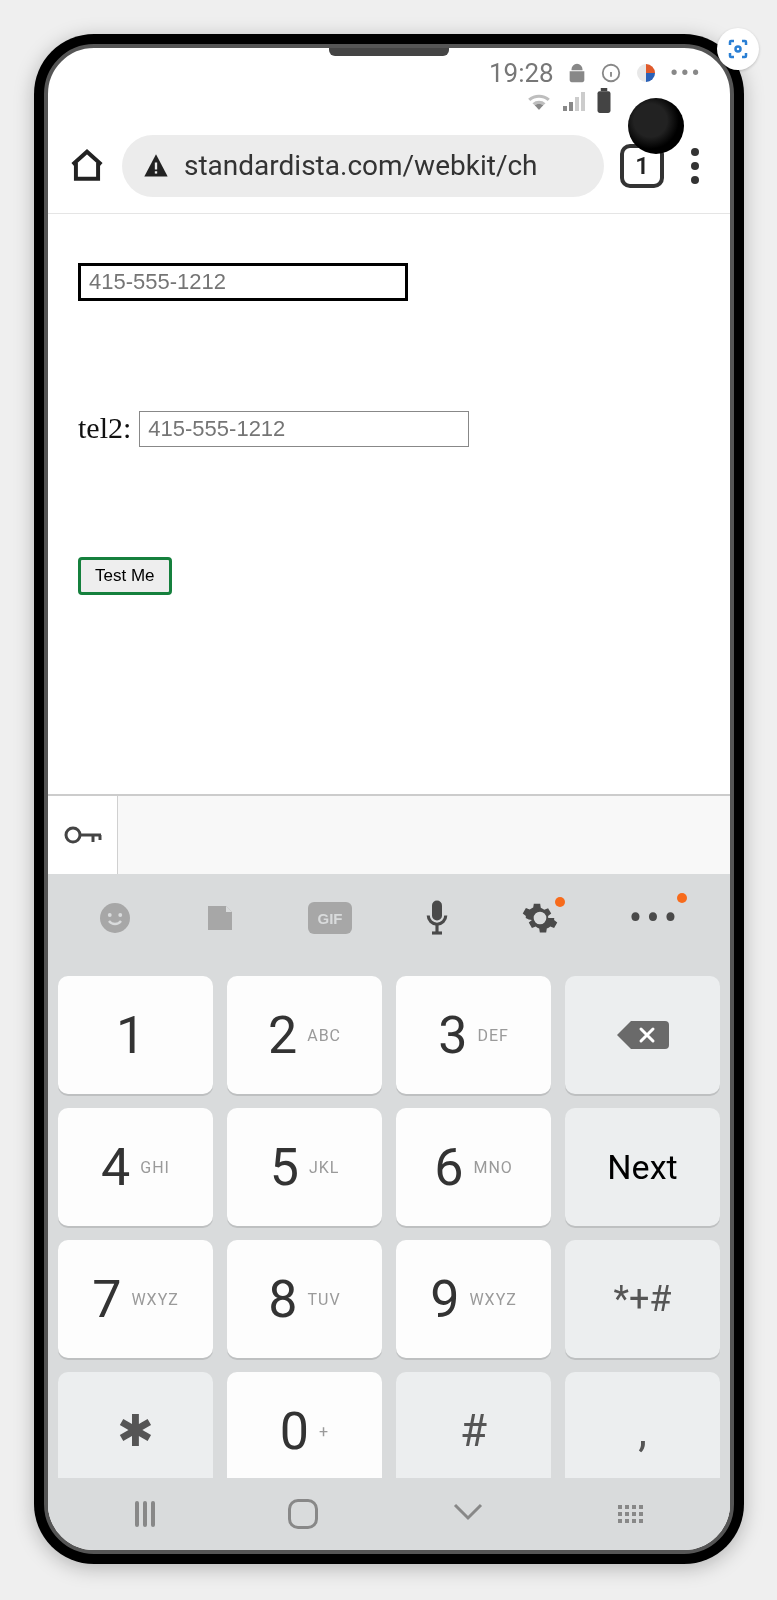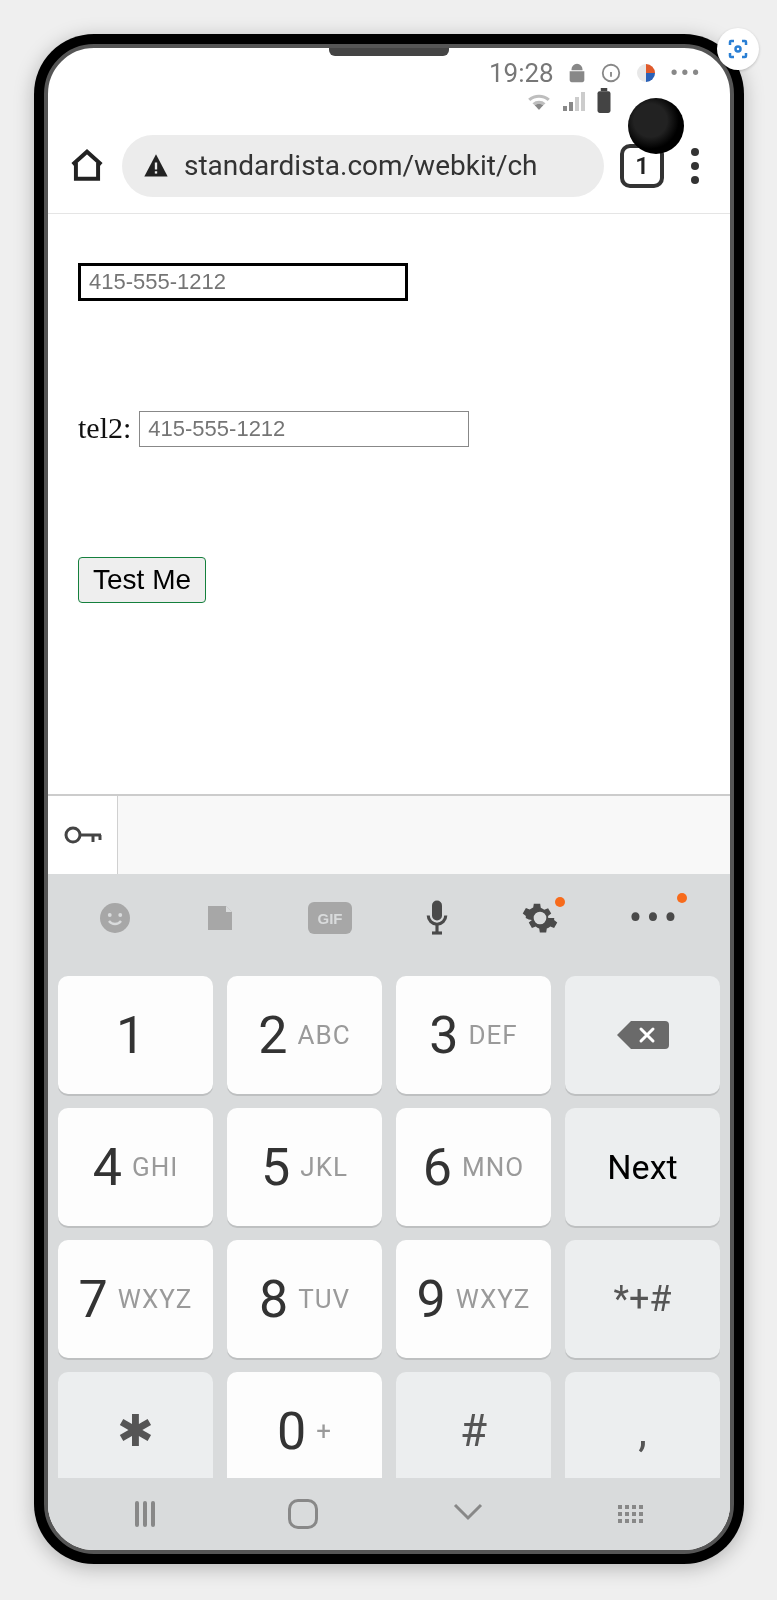--- a/index.html
+++ b/index.html
@@ -102,23 +102,23 @@
   .field2 input {
     width: 330px; height:36px;
     border:1px solid #888;
     font-size:22px; color:#888;
     padding:0 8px;
     font-family: Arial, sans-serif;
   }
   .testbtn {
     margin-top: 110px;
     font-family: Arial, sans-serif;
-    font-size:28px;
+    font-size:17px;
     background:#eee;
-    border:1px solid #15803d;
+    border:3px solid #15803d;
     padding:6px 14px;
     border-radius:4px;
   }
   
   .suggest-bar {
     height: 80px;
     border-top:2px solid #ccc;
     display:flex;
   }
   .pw-key {
@@ -153,21 +153,21 @@
     background:#fdfdfd;
     border-radius:10px;
     box-shadow: 0 2px 0 rgba(0,0,0,.12);
     display:flex; align-items:center; justify-content:center;
     gap:10px;
     font-size:30px;
     color:#444;
   }
   .key.action { background:#eceeef; }
   .key .digit { font-size:52px; color:#333; font-weight:400;}
-  .key .sub { font-size:26px; color:#9a9a9a; letter-spacing:1px;}
+  .key .sub { font-size:16px; color:#9a9a9a; letter-spacing:1px;}
   .key.next { color:#000000; font-size:34px;}
   .key.bksp svg { width:60px; height:40px;}
   
   .navbar {
     position:absolute; bottom:0; left:0; right:0;
     height:72px;
     display:flex; align-items:center; justify-content:space-around;
     color:#666;
     background:#d9dbdc;
     padding:0 20px;

